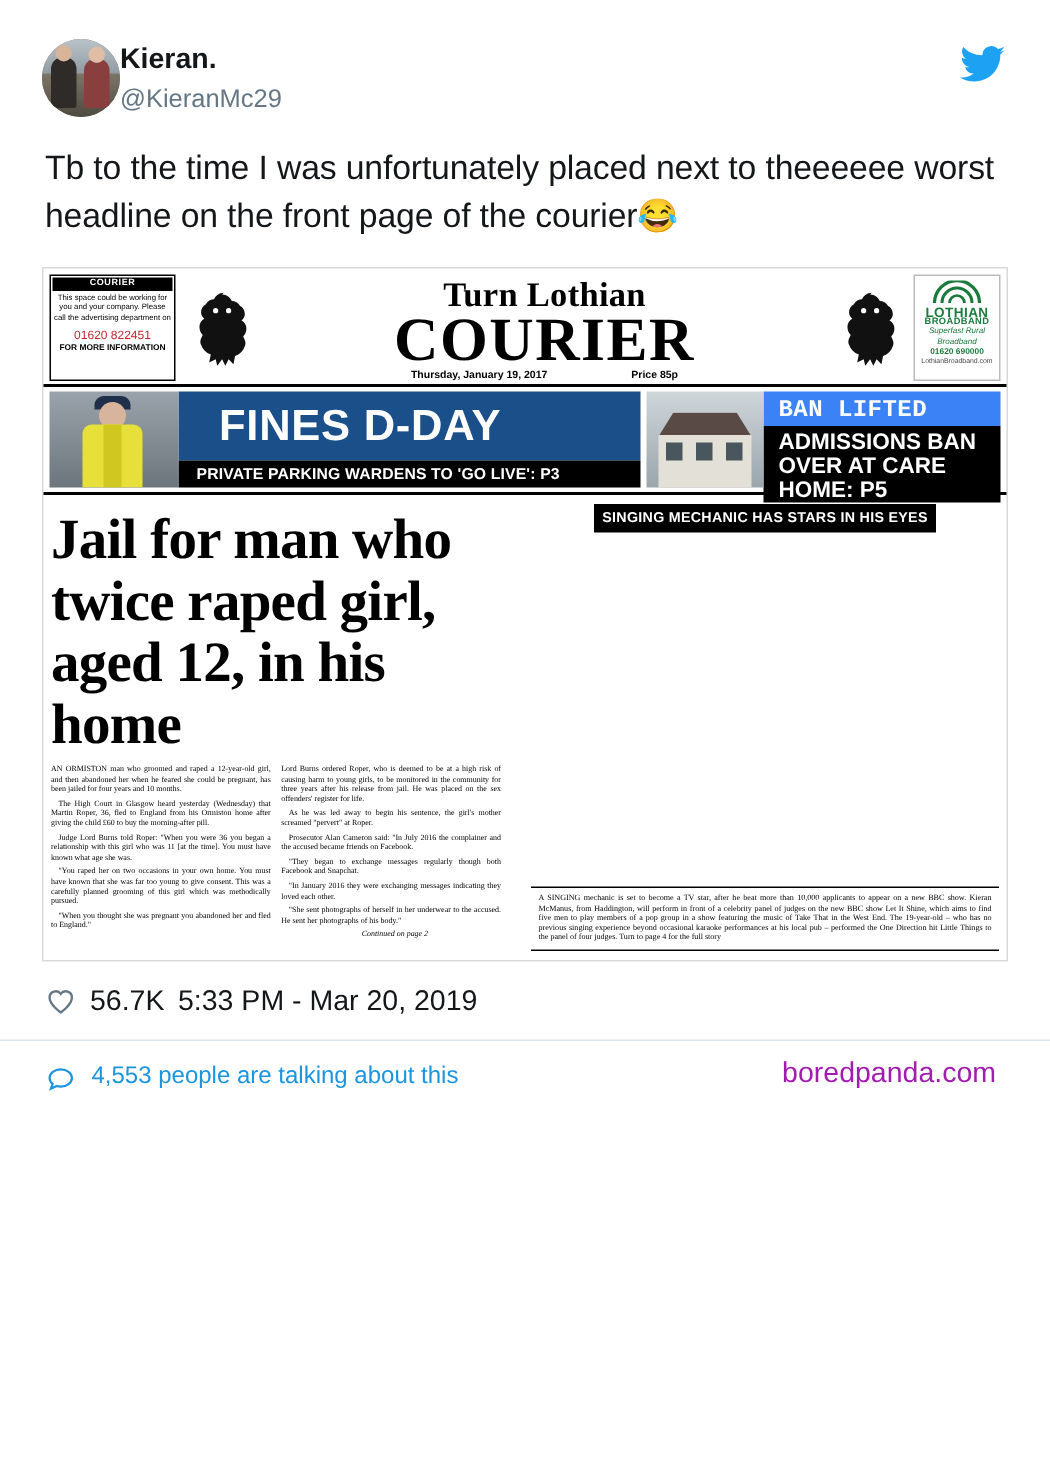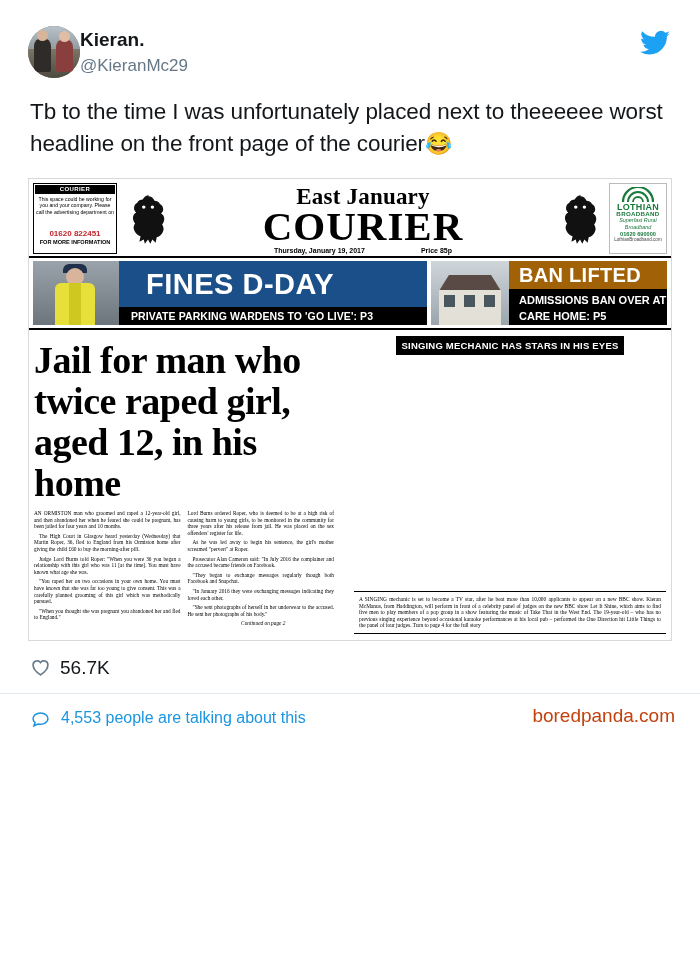--- a/index.html
+++ b/index.html
@@ -118,21 +118,21 @@
     line-height: 6.6px;
     text-align: center;
     padding: 2px 2px 3px 2px;
     box-sizing: border-box;
   }
   .ad-box .ad-top {
     background: #000; color: #fff; font-weight: bold; font-size: 6px;
     letter-spacing: .4px; padding: 1px 0; margin: -1px -1px 2px -1px;
   }
   .ad-box .ad-phone {
-    color: #c1272d; font-weight: bold; font-size: 8px; margin-top: 16px;
+    color: #c1272d; font-weight: normal; font-size: 8px; margin-top: 6px;
   }
   .ad-box .ad-more { font-weight: bold; font-size: 5.6px; margin-top: 1px;}
   .lion {
     width: 52px;
     display: flex; align-items: center; justify-content: center;
   }
   .lion svg { width: 46px; height: 54px; }
   .mast-center {
     flex: 1;
     text-align: center;
@@ -257,35 +257,35 @@
   }
   .ph-house .w1 { left: 13px; }
   .ph-house .w2 { left: 33px; }
   .ph-house .w3 { left: 53px; }
   .ban-block {
     flex: 1;
     display: flex;
     flex-direction: column;
   }
   .ban-top {
-    background: #a16207;
+    background: #3b82f6;
     color: #fff;
-    font-family: Liberation Sans, sans-serif;
-    font-weight: bold;
-    font-size: 20px;
+    font-family: Liberation Mono, monospace;
+    font-weight: bold;
+    font-size: 16px;
     padding: 3px 0 2px 10px;
     letter-spacing: .3px;
   }
   .ban-bot {
     flex: 1;
     background: #000;
     color: #fff;
     font-family: "Liberation Sans", sans-serif;
     font-weight: bold;
-    font-size: 11px;
+    font-size: 15px;
     line-height: 16px;
     padding: 3px 0 0 10px;
   }
   
   .np-main {
     display: flex;
     padding: 6px 5px 6px 5px;
     gap: 20px;
   }
   .np-left { width: 300px; }
@@ -419,24 +419,24 @@
     align-items: center;
     position: relative;
   }
   .speech { width: 21px; height: 21px; margin-right: 10px; }
   .talking {
     font-size: 16px;
     color: #1b95e0;
   }
   .watermark {
     position: absolute;
-    right: 25px;
+    right: 36px;
     bottom: 2px;
     font-size: 19px;
-    color: #c2410c;
+    color: #a21caf;
   }
 </style>
 </head>
 <body>
 
 <div class="page">
 
   <div class="tweet-header">
     <div class="avatar">
       <div class="a-sky"></div>
@@ -469,21 +469,21 @@
         <div class="ad-more">FOR MORE INFORMATION</div>
       </div>
       <div class="lion">
         <svg viewBox="0 0 40 50" width="46" height="54" aria-hidden="true">
           <path fill="#111" d="M22 3c-3 0-5 2-6 4-2 0-4 1-5 3-2 1-3 3-3 5 0 2 1 3 2 4-2 1-3 3-3 5s1 4 2 5c-1 2-2 4-1 6 1 3 3 5 6 6l-1 5 4-2 1 4 3-4 2 4 2-4 3 3 1-5c3-1 5-3 6-6 1-2 0-4-1-6 1-1 2-3 2-5s-1-4-3-5c1-1 2-2 2-4 0-2-1-4-3-5-1-2-3-3-5-3-1-2-3-4-6-4z"></path>
           <circle cx="17" cy="14" r="1.6" fill="#fff"></circle>
           <circle cx="25" cy="14" r="1.6" fill="#fff"></circle>
         </svg>
       </div>
       <div class="mast-center">
-        <div class="mast-line1">East January</div>
+        <div class="mast-line1">Turn Lothian</div>
         <div class="mast-line2">COURIER</div>
         <div class="mast-meta">
           <span>Thursday, January 19, 2017</span>
           <span>Price 85p</span>
         </div>
       </div>
       <div class="lion">
         <svg viewBox="0 0 40 50" width="46" height="54" aria-hidden="true">
           <path fill="#111" d="M22 3c-3 0-5 2-6 4-2 0-4 1-5 3-2 1-3 3-3 5 0 2 1 3 2 4-2 1-3 3-3 5s1 4 2 5c-1 2-2 4-1 6 1 3 3 5 6 6l-1 5 4-2 1 4 3-4 2 4 2-4 3 3 1-5c3-1 5-3 6-6 1-2 0-4-1-6 1-1 2-3 2-5s-1-4-3-5c1-1 2-2 2-4 0-2-1-4-3-5-1-2-3-3-5-3-1-2-3-4-6-4z"></path>
           <circle cx="17" cy="14" r="1.6" fill="#fff"></circle>
@@ -579,20 +579,21 @@
     </div>
   </div>
 
   <div class="tweet-stats">
     <span class="heart">
       <svg viewBox="0 0 24 24" width="21" height="21" aria-hidden="true">
         <path fill="none" stroke="#657786" stroke-width="1.8" d="M12 20.5S3.5 14.8 3.5 9.2A4.7 4.7 0 0 1 12 6.4a4.7 4.7 0 0 1 8.5 2.8c0 5.6-8.5 11.3-8.5 11.3z"></path>
       </svg>
     </span>
     <span class="likes">56.7K</span>
+    <span class="timestamp">5:33 PM - Mar 20, 2019</span>
   </div>
 
   <div class="footer-bar">
     <span class="speech">
       <svg viewBox="0 0 24 24" width="21" height="21" aria-hidden="true">
         <path fill="none" stroke="#1b95e0" stroke-width="1.7" d="M20.5 12.2c0 3.6-3.8 6.5-8.5 6.5-1 0-2-.1-2.9-.4l-4.6 2 1.3-3.6c-1.4-1.2-2.3-2.8-2.3-4.5 0-3.6 3.8-6.5 8.5-6.5s8.5 2.9 8.5 6.5z"></path>
       </svg>
     </span>
     <span class="talking">4,553 people are talking about this</span>
     <span class="watermark">boredpanda.com</span>

